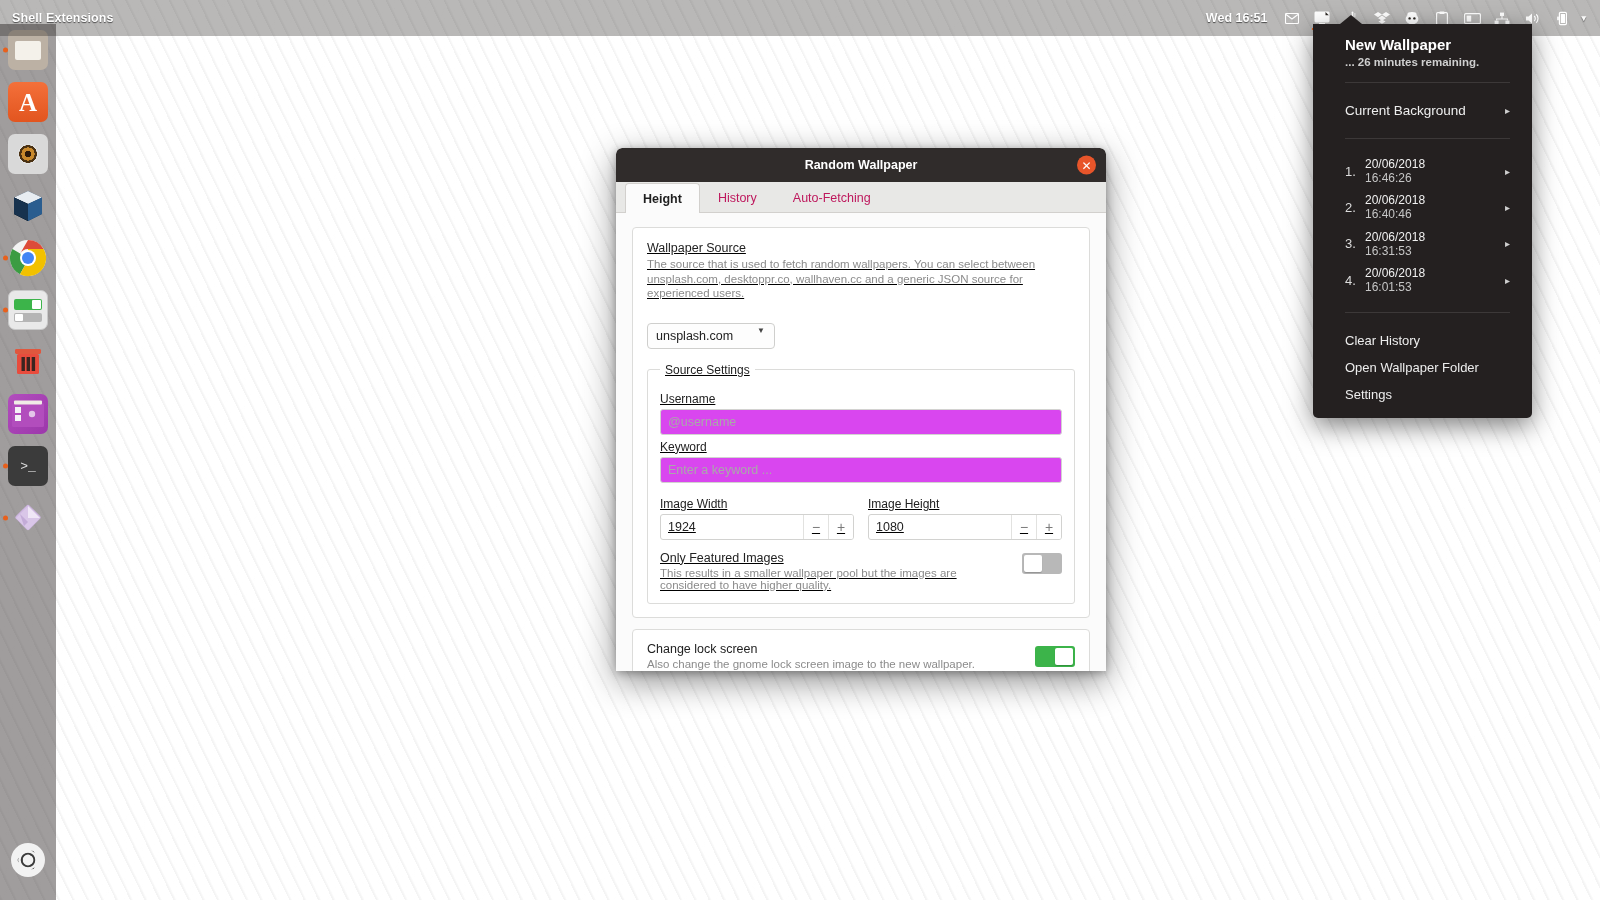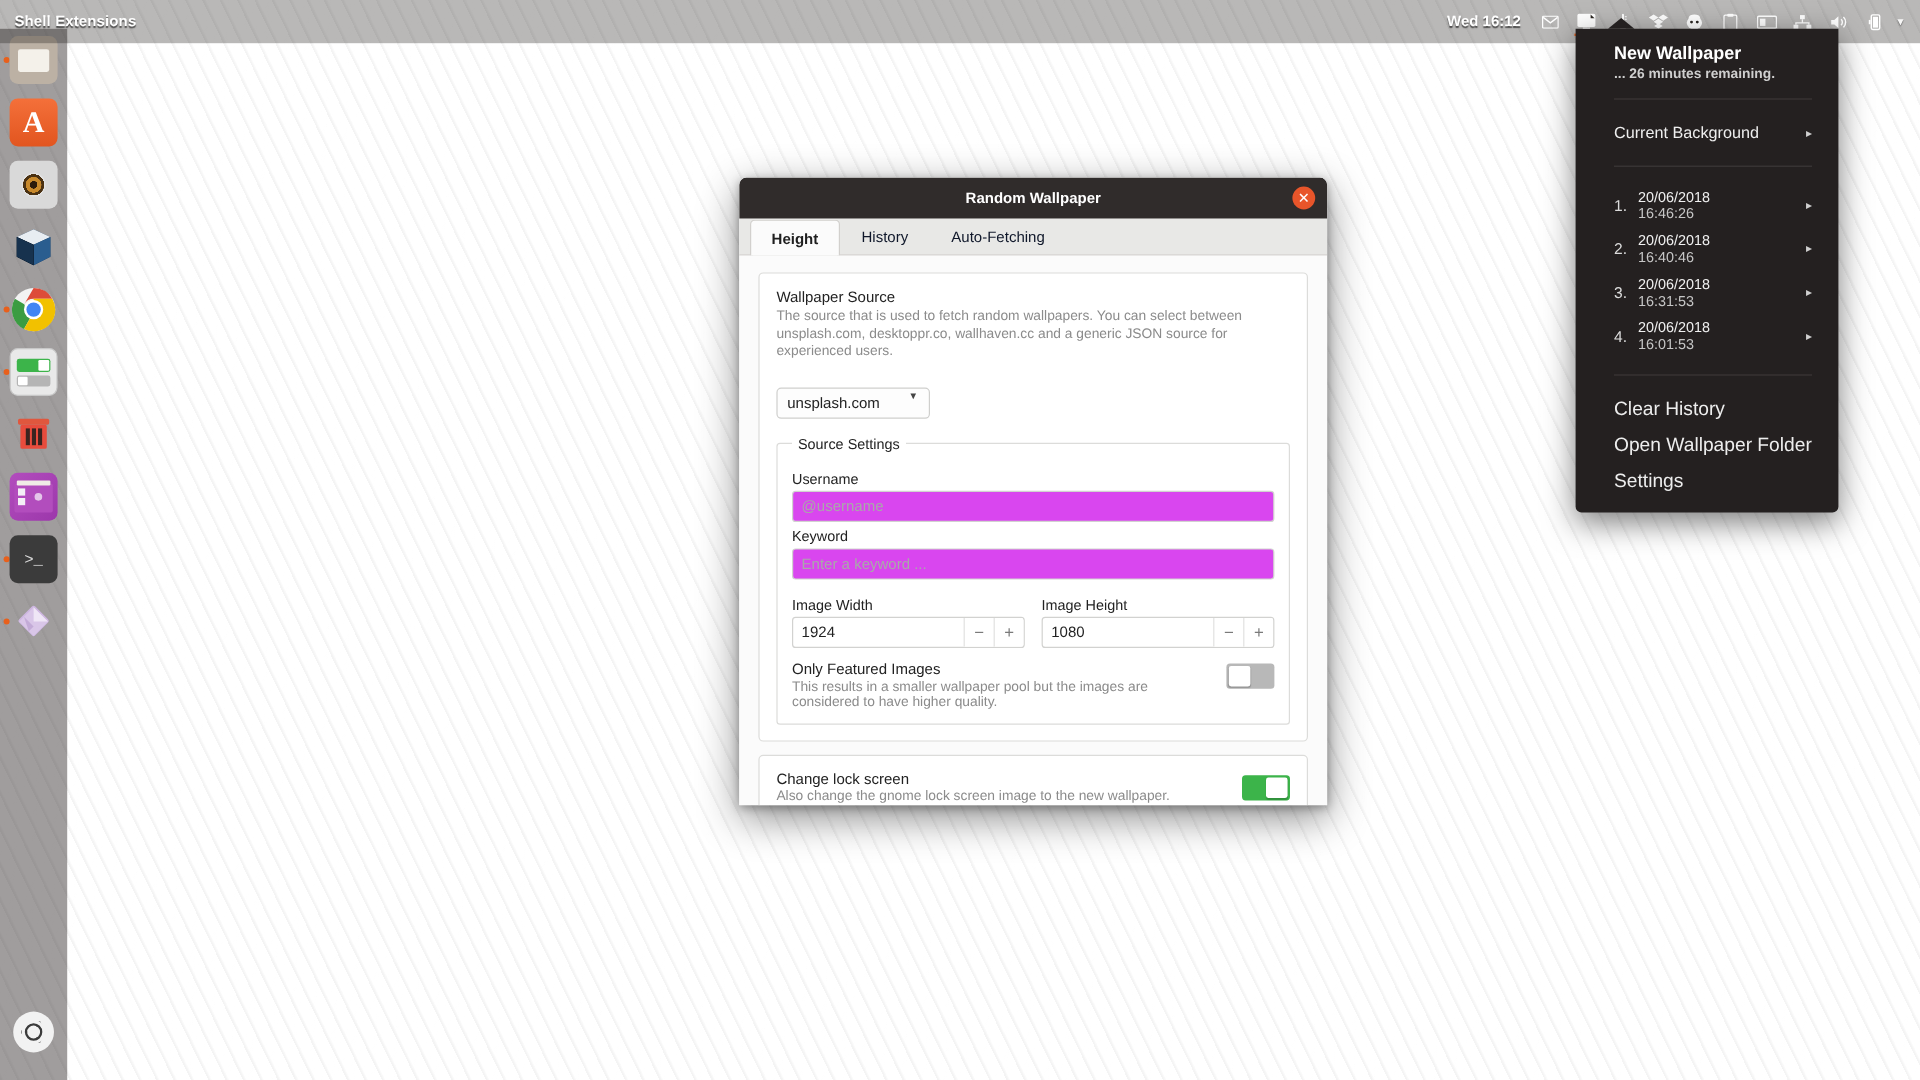--- a/index.html
+++ b/index.html
@@ -121,31 +121,31 @@
     background: #e8552a; color: #fff; border: none;
     display: flex; align-items: center; justify-content: center;
     font-size: 12px; line-height: 1; cursor: pointer; font-family: "Liberation Sans", sans-serif;
   }
   #tabbar {
     height: 31px; background: #e8e8e6; border-bottom: 1px solid #d2d0cd;
     display: flex; align-items: flex-end; padding-left: 9px; flex: 0 0 31px;
   }
   .tab {
     padding: 0 17px; height: 30px; line-height: 30px;
-    font-size: 12.5px; color: #0f172a; cursor: pointer;
+    font-size: 12.5px; color: #be185d; cursor: pointer;
     border: 1px solid transparent; border-bottom: none;
   }
   .tab.active {
     background: #fbfbfb; border-color: #d2d0cd;
     border-radius: 4px 4px 0 0; font-weight: bold; color: #1f1f1f;
     position: relative; top: 1px;
   }
   #dlg-body { flex: 1; overflow: hidden; padding: 14px 16px 0 16px; background: #fbfbfb; }
 
-  .card { border: 1px solid #dcdcda; border-radius: 4px; background: #fff; padding: 13px 14px; margin-bottom: 11px; }
+  .card { border: 1px solid #dcdcda; border-radius: 4px; background: #fff; padding: 13px 14px; margin-bottom: 11px; text-decoration: underline; }
   .sec-title { font-size: 12.5px; color: #222; margin-bottom: 2px; }
   .sec-desc { font-size: 11.5px; color: #8b8b8b; line-height: 1.27; }
 
   select.combo {
     margin-top: 11px; font-family: "Liberation Sans", sans-serif;
     font-size: 12.5px; padding: 5px 8px; width: 128px;
     border: 1px solid #cfcfcd; border-radius: 4px; background: #fdfdfd; color: #222;
     -webkit-appearance: none; appearance: none; cursor: pointer;
   }
   .combo-wrap { position: relative; display: inline-block; margin-top: 11px; }
@@ -219,32 +219,32 @@
     display: flex; align-items: center; padding: 6px 22px; cursor: pointer;
   }
   .pnl-row .label { flex: 1; font-size: 13.5px; color: #eee; }
   .pnl-row .chev { font-size: 10px; color: #cfcfcf; }
   .hist-row { display: flex; align-items: center; padding: 4px 22px; cursor: pointer; }
   .hist-idx { width: 20px; font-size: 13px; color: #dcdcdc; }
   .hist-dates { flex: 1; line-height: 1.18; }
   .hist-d { font-size: 12px; color: #f0f0f0; }
   .hist-t { font-size: 12px; color: #c6c6c6; }
   .hist-chev { font-size: 10px; color: #cfcfcf; }
-  .menu-item { padding: 6px 22px; font-size: 16px; color: #ededed; cursor: pointer; }
+  .menu-item { padding: 6px 22px; font-size: 13px; color: #ededed; cursor: pointer; }
 </style>
 </head>
 <body>
 
 <div id="desktop">
 
   <div id="topbar">
     <div class="tb-left">Shell Extensions</div>
     <div class="tb-spacer"></div>
     <div class="tb-right">
-      <div class="tb-clock">Wed 16:12</div>
+      <div class="tb-clock">Wed 16:51</div>
 
       <div class="tray-ico">
         <svg width="14" height="11" viewBox="0 0 14 11">
             <rect x="0.5" y="0.5" width="13" height="10" rx="1" fill="none" stroke="#fff" stroke-width="1.1"></rect>
             <path d="M1 1.5 L7 6 L13 1.5" fill="none" stroke="#fff" stroke-width="1.1"></path>
           </svg>
       </div>
 
       <div class="tray-ico active">
         <svg width="16" height="14" viewBox="0 0 16 14">

